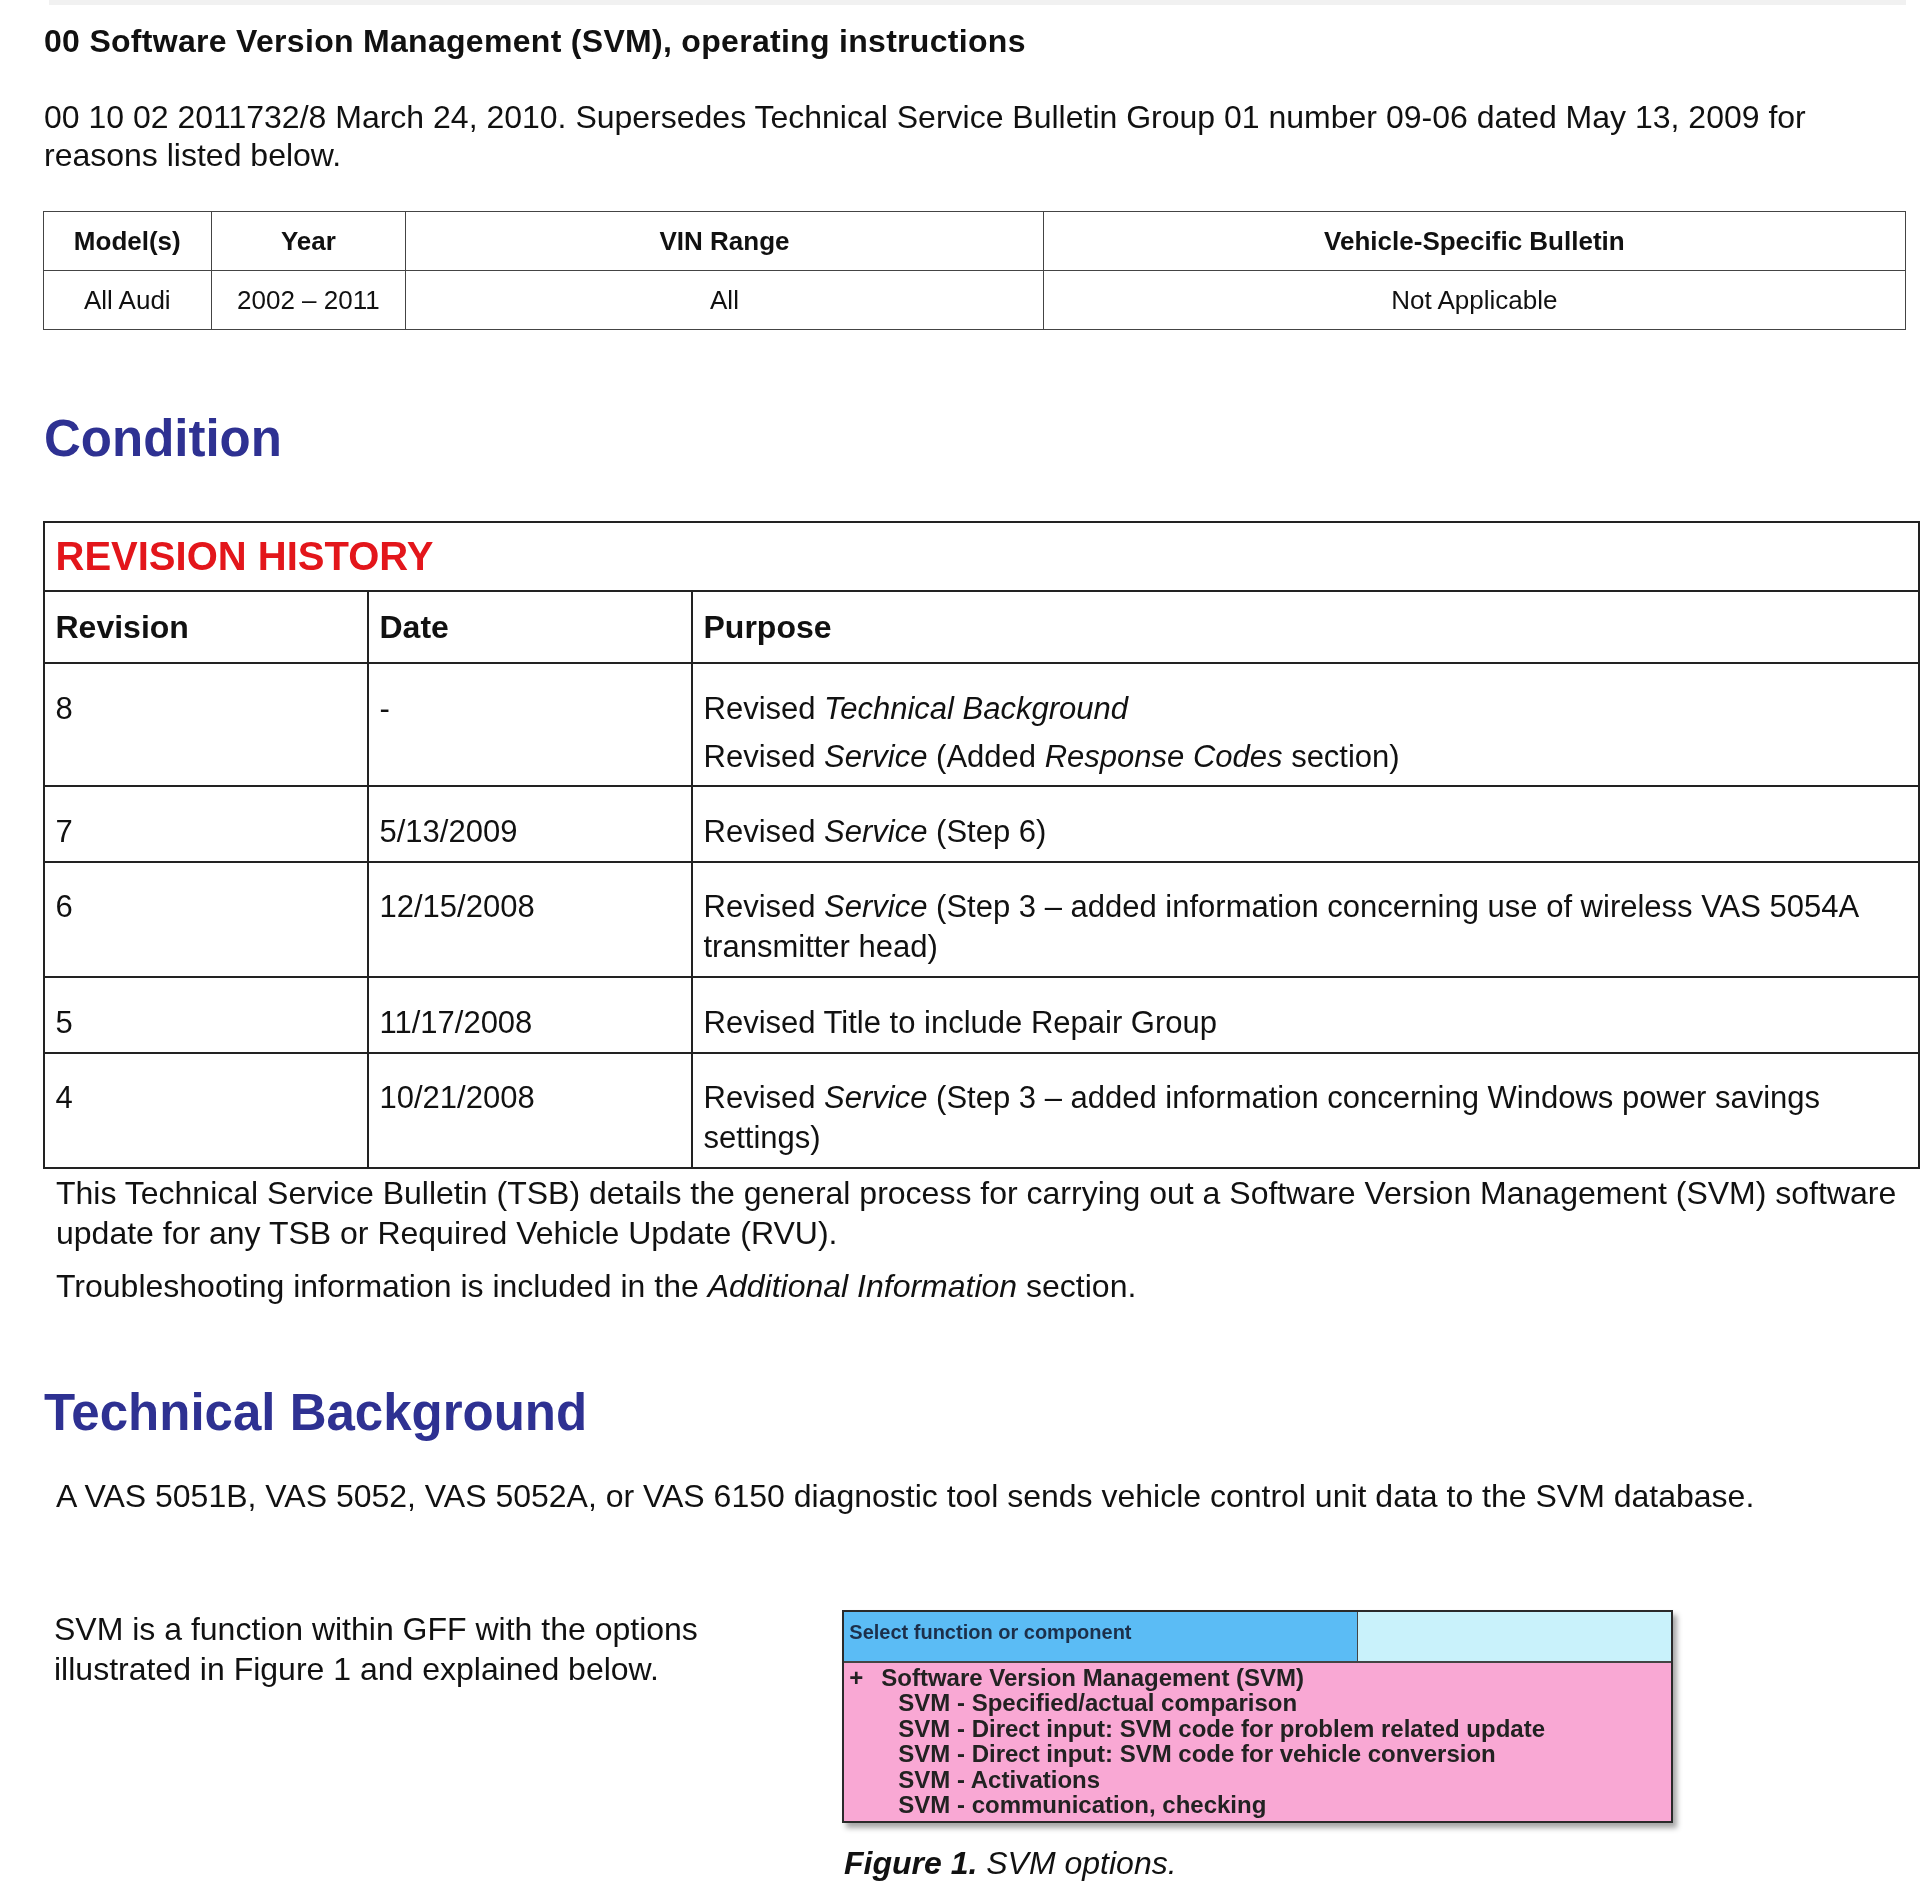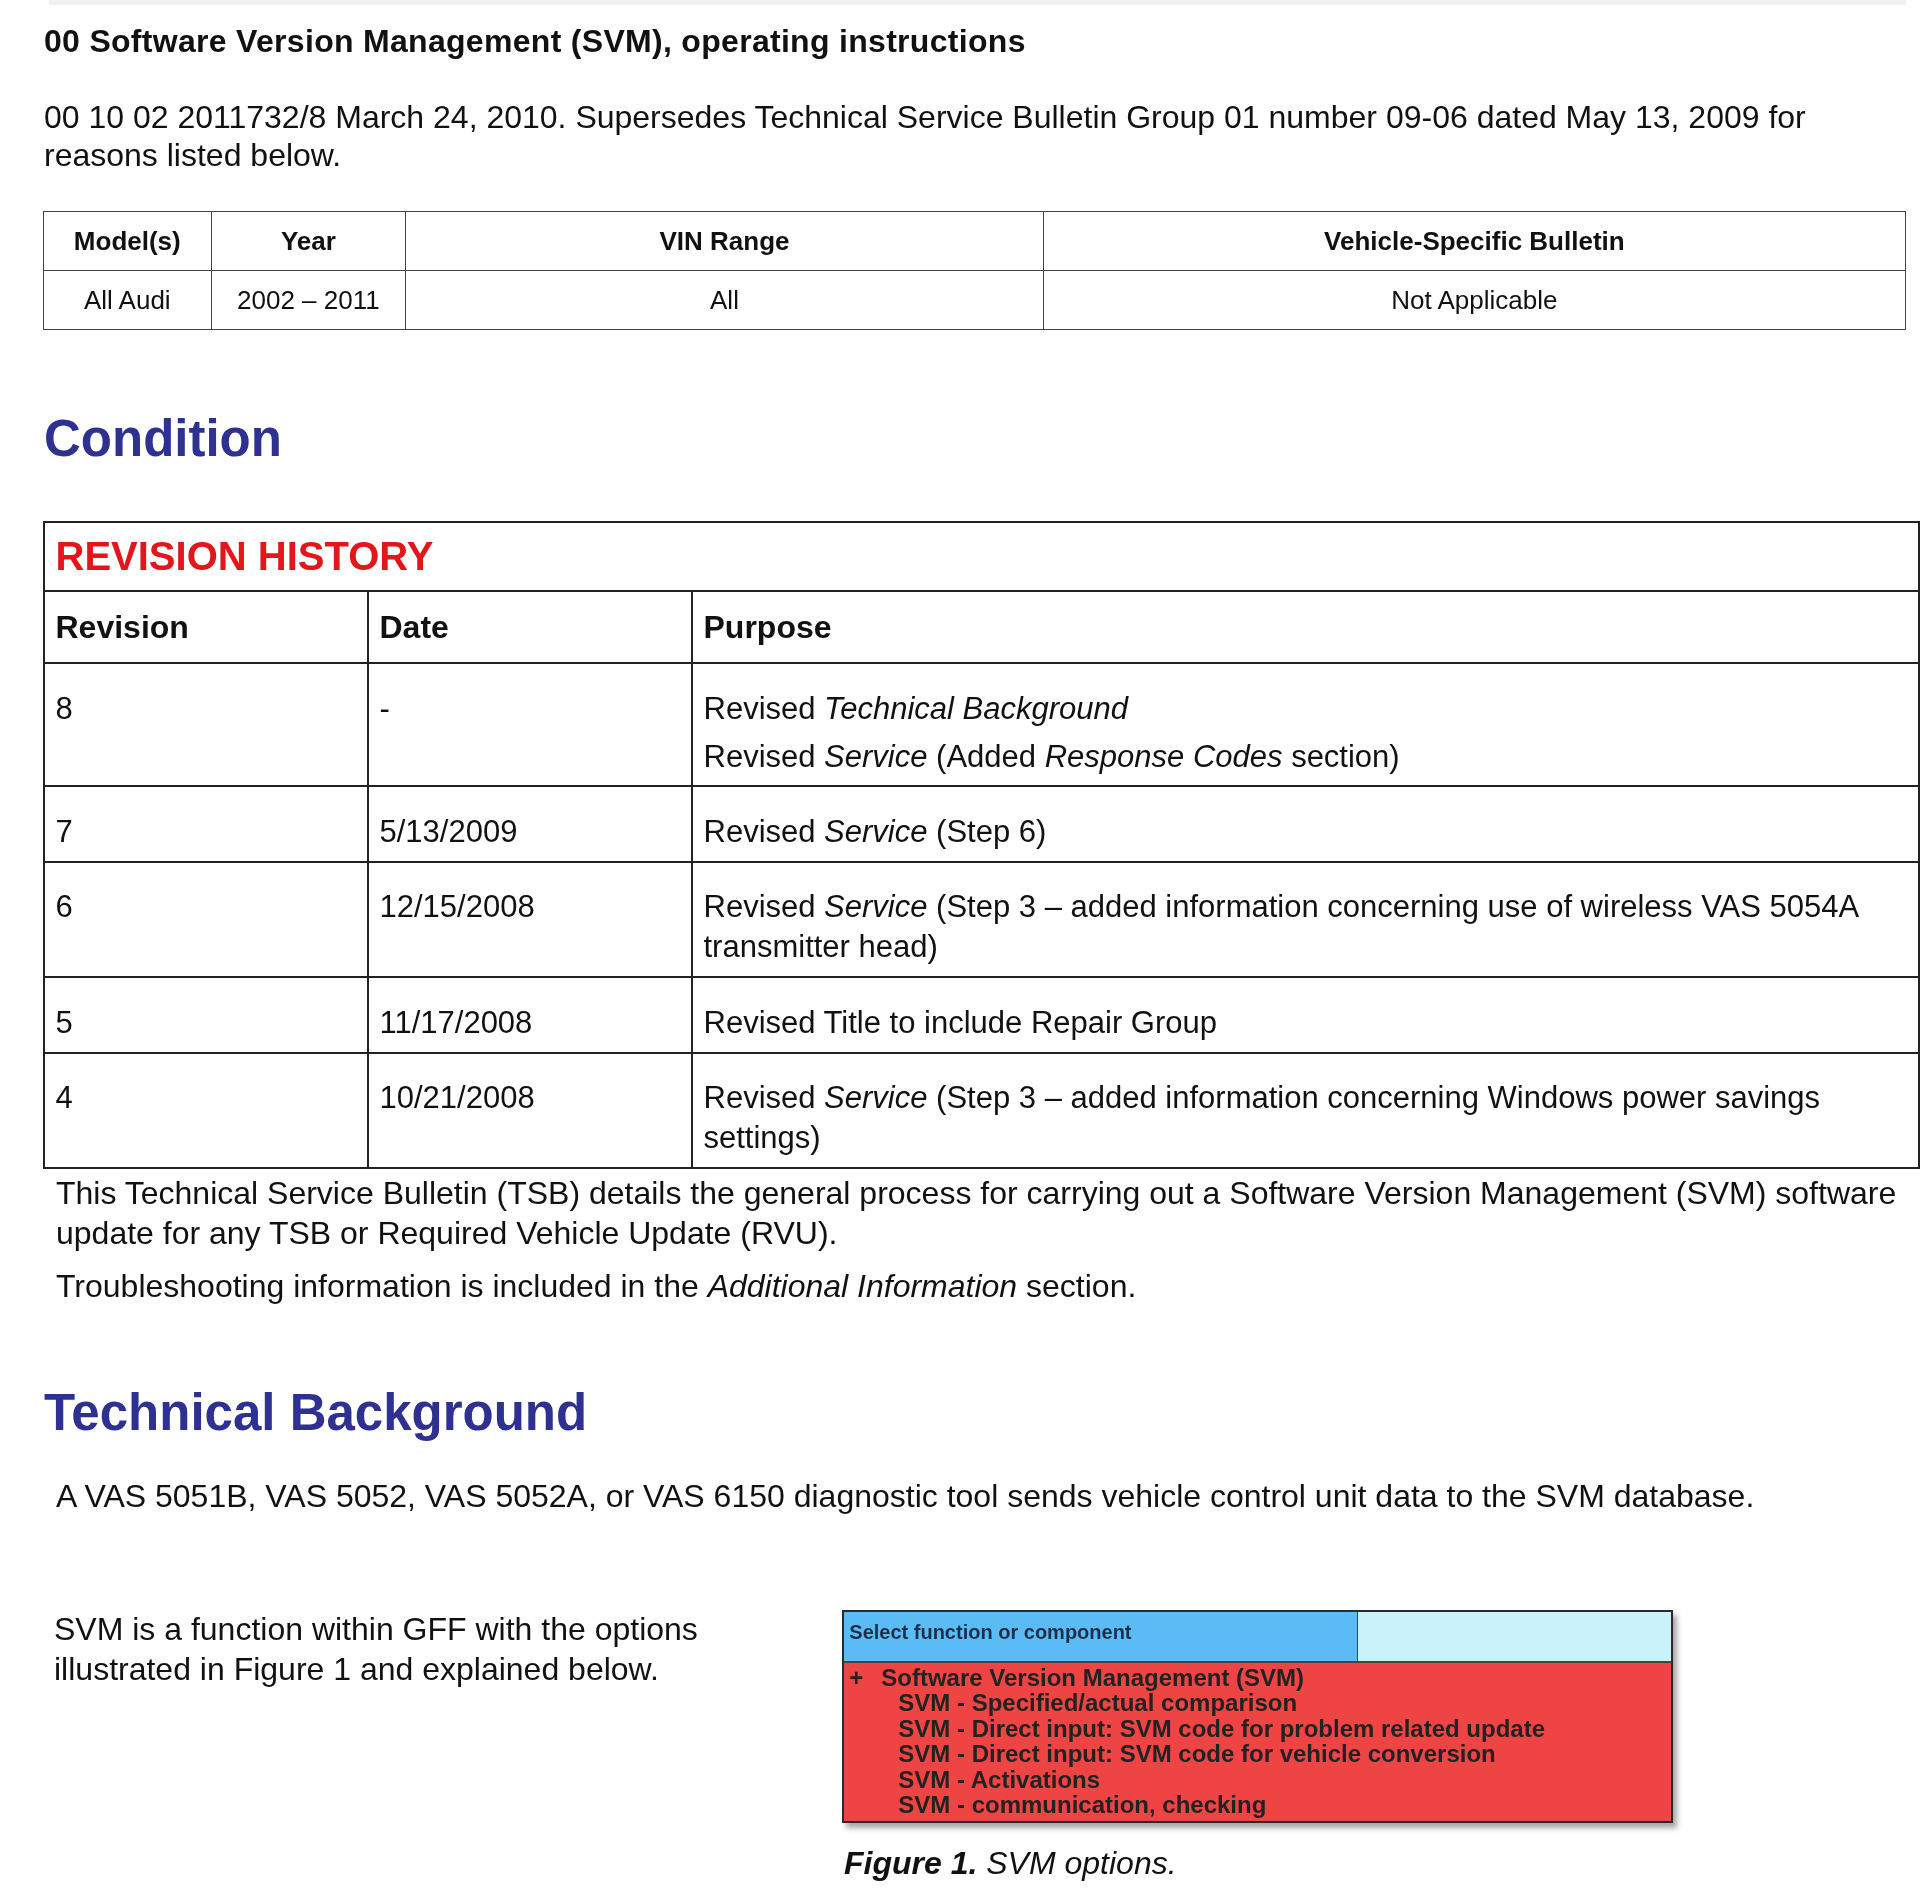--- a/index.html
+++ b/index.html
@@ -34,21 +34,21 @@
 
   .para { position: absolute; left: 44px; width: 1870px; font-size: 32px; line-height: 40px; margin-left: 12px; }
   #p-tsb { top: 1173px; }
   #p-trouble { top: 1266px; }
   #p-vas { top: 1476px; }
 
   .svm-text { position: absolute; left: 54px; top: 1609px; width: 755px; font-size: 32px; line-height: 40px; }
 
   .figure-box {
     position: absolute; left: 842px; top: 1610px; width: 827px; height: 209px;
-    border: 2.6px solid #2a2a2a; background: #ef4444;
+    border: 2.6px solid #2a2a2a; background: #f9a8d4;
     box-shadow: 3.5px 5.3px 5.3px rgba(0,0,0,0.35);
   }
   .fig-header { display: flex; height: 49px; border-bottom: 2.6px solid #444; }
   .fig-header-left { width: 514px; background: #5bbcf5; border-right: 1.8px solid #444; font-size: 20px; font-weight: bold; color: #1c2f4a; padding: 8.8px 5.3px; box-sizing: border-box; }
   .fig-header-right { flex: 1; background: #c9f2fb; }
   .fig-list { padding: 1.8px 5.3px; font-size: 24px; font-weight: bold; color: #222; line-height: 25.5px; }
   .fig-item { padding-left: 49px; white-space: nowrap; }
   .fig-root { display: flex; }
   .fig-plus { width: 32px; }
 

